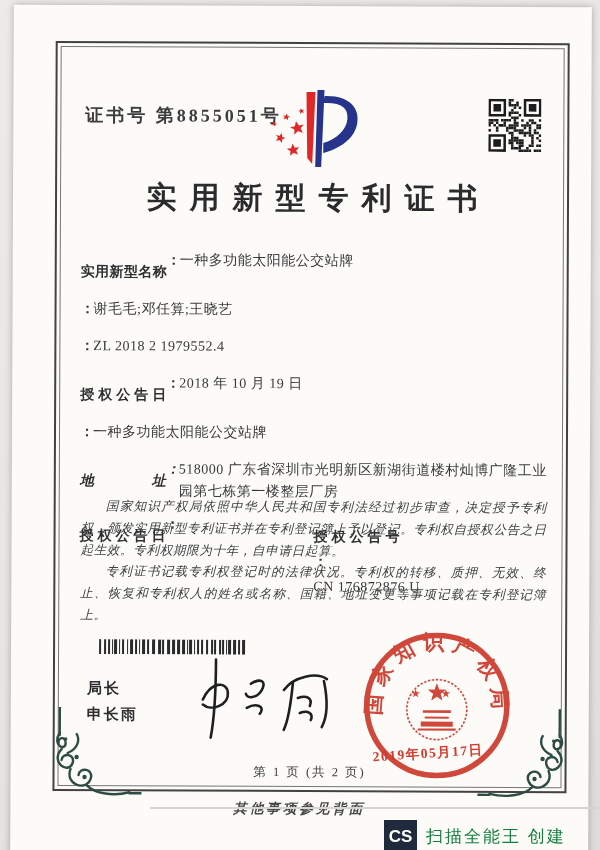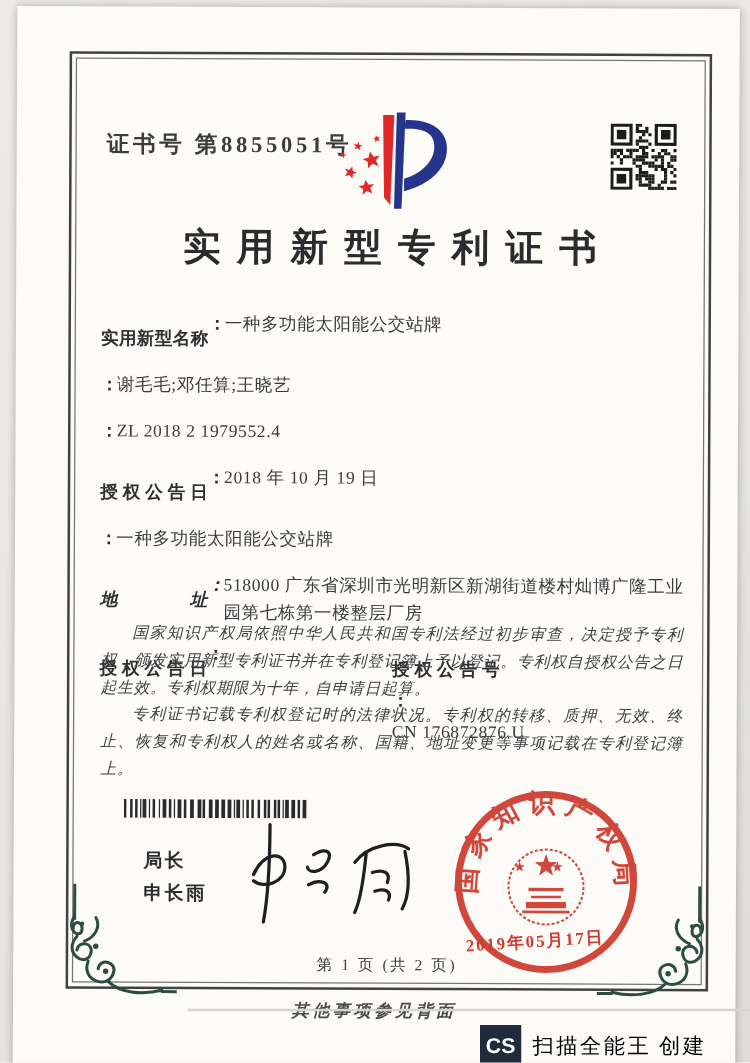--- a/index.html
+++ b/index.html
@@ -55,21 +55,21 @@
   .grant-row{position:relative;display:flex;line-height:25px;}
   .grant-pair{display:flex;}
   .grant-pair.second{position:absolute;left:234px;top:0;flex-direction:column;}
   .paras{
     position:absolute;top:453px;left:25px;right:19px;
     font-size:12.6px;line-height:21.8px;color:#3f4042;
     text-align:justify;letter-spacing:.6px;font-style:italic;
   }
   .paras p{text-indent:2em;}
   .barcode{position:absolute;left:44px;top:596px;width:150px;height:15px;}
-  .director{position:absolute;left:60px;top:636px;font-size:15px;font-weight:bold;color:#2d2d2f;}
+  .director{position:absolute;left:32px;top:636px;font-size:15px;font-weight:bold;color:#2d2d2f;}
   .director div{margin-bottom:7px;letter-spacing:2px;}
   .signature{position:absolute;left:126px;top:610px;}
   .seal{position:absolute;left:306px;top:585px;opacity:.92;mix-blend-mode:multiply;}
   .seal-date{
     position:absolute;left:318px;top:700px;font-size:13.5px;font-weight:bold;
     color:var(--seal-red);letter-spacing:1.5px;transform:rotate(-4deg);
   }
   .page-info{
     position:absolute;left:0;right:0;top:720px;text-align:center;
     font-size:12.5px;color:#3c3c3e;letter-spacing:2px;
@@ -81,21 +81,21 @@
     position:absolute;left:0;right:0;top:794px;text-align:center;
     font-size:13.5px;font-style:italic;color:#4a4a4c;letter-spacing:3px;font-weight:bold;
   }
   .edge-shadow{position:absolute;left:150px;right:0;top:807px;height:1.5px;background:#d6d5d1;}
   .scanner{position:absolute;left:384px;top:820px;display:flex;align-items:center;gap:9px;}
   .scanner .cs{
     width:33px;height:33px;background:#1f2b3d;color:#fff;font-weight:bold;
     font-size:17px;display:flex;align-items:center;justify-content:center;
     font-family:"Liberation Sans","DejaVu Sans",sans-serif;letter-spacing:0;
   }
-  .scanner .cap{font-size:17px;color:#000000;letter-spacing:2px;font-family:Liberation Serif, serif;}
+  .scanner .cap{font-size:17px;color:#15803d;letter-spacing:2px;font-family:Liberation Sans, sans-serif;}
 </style>
 </head>
 <body>
 
 <div class="paper">
   <div class="frame">
     <div class="frame-inner"></div>
 
     <div class="cert-no">
       <span>证书号</span>

